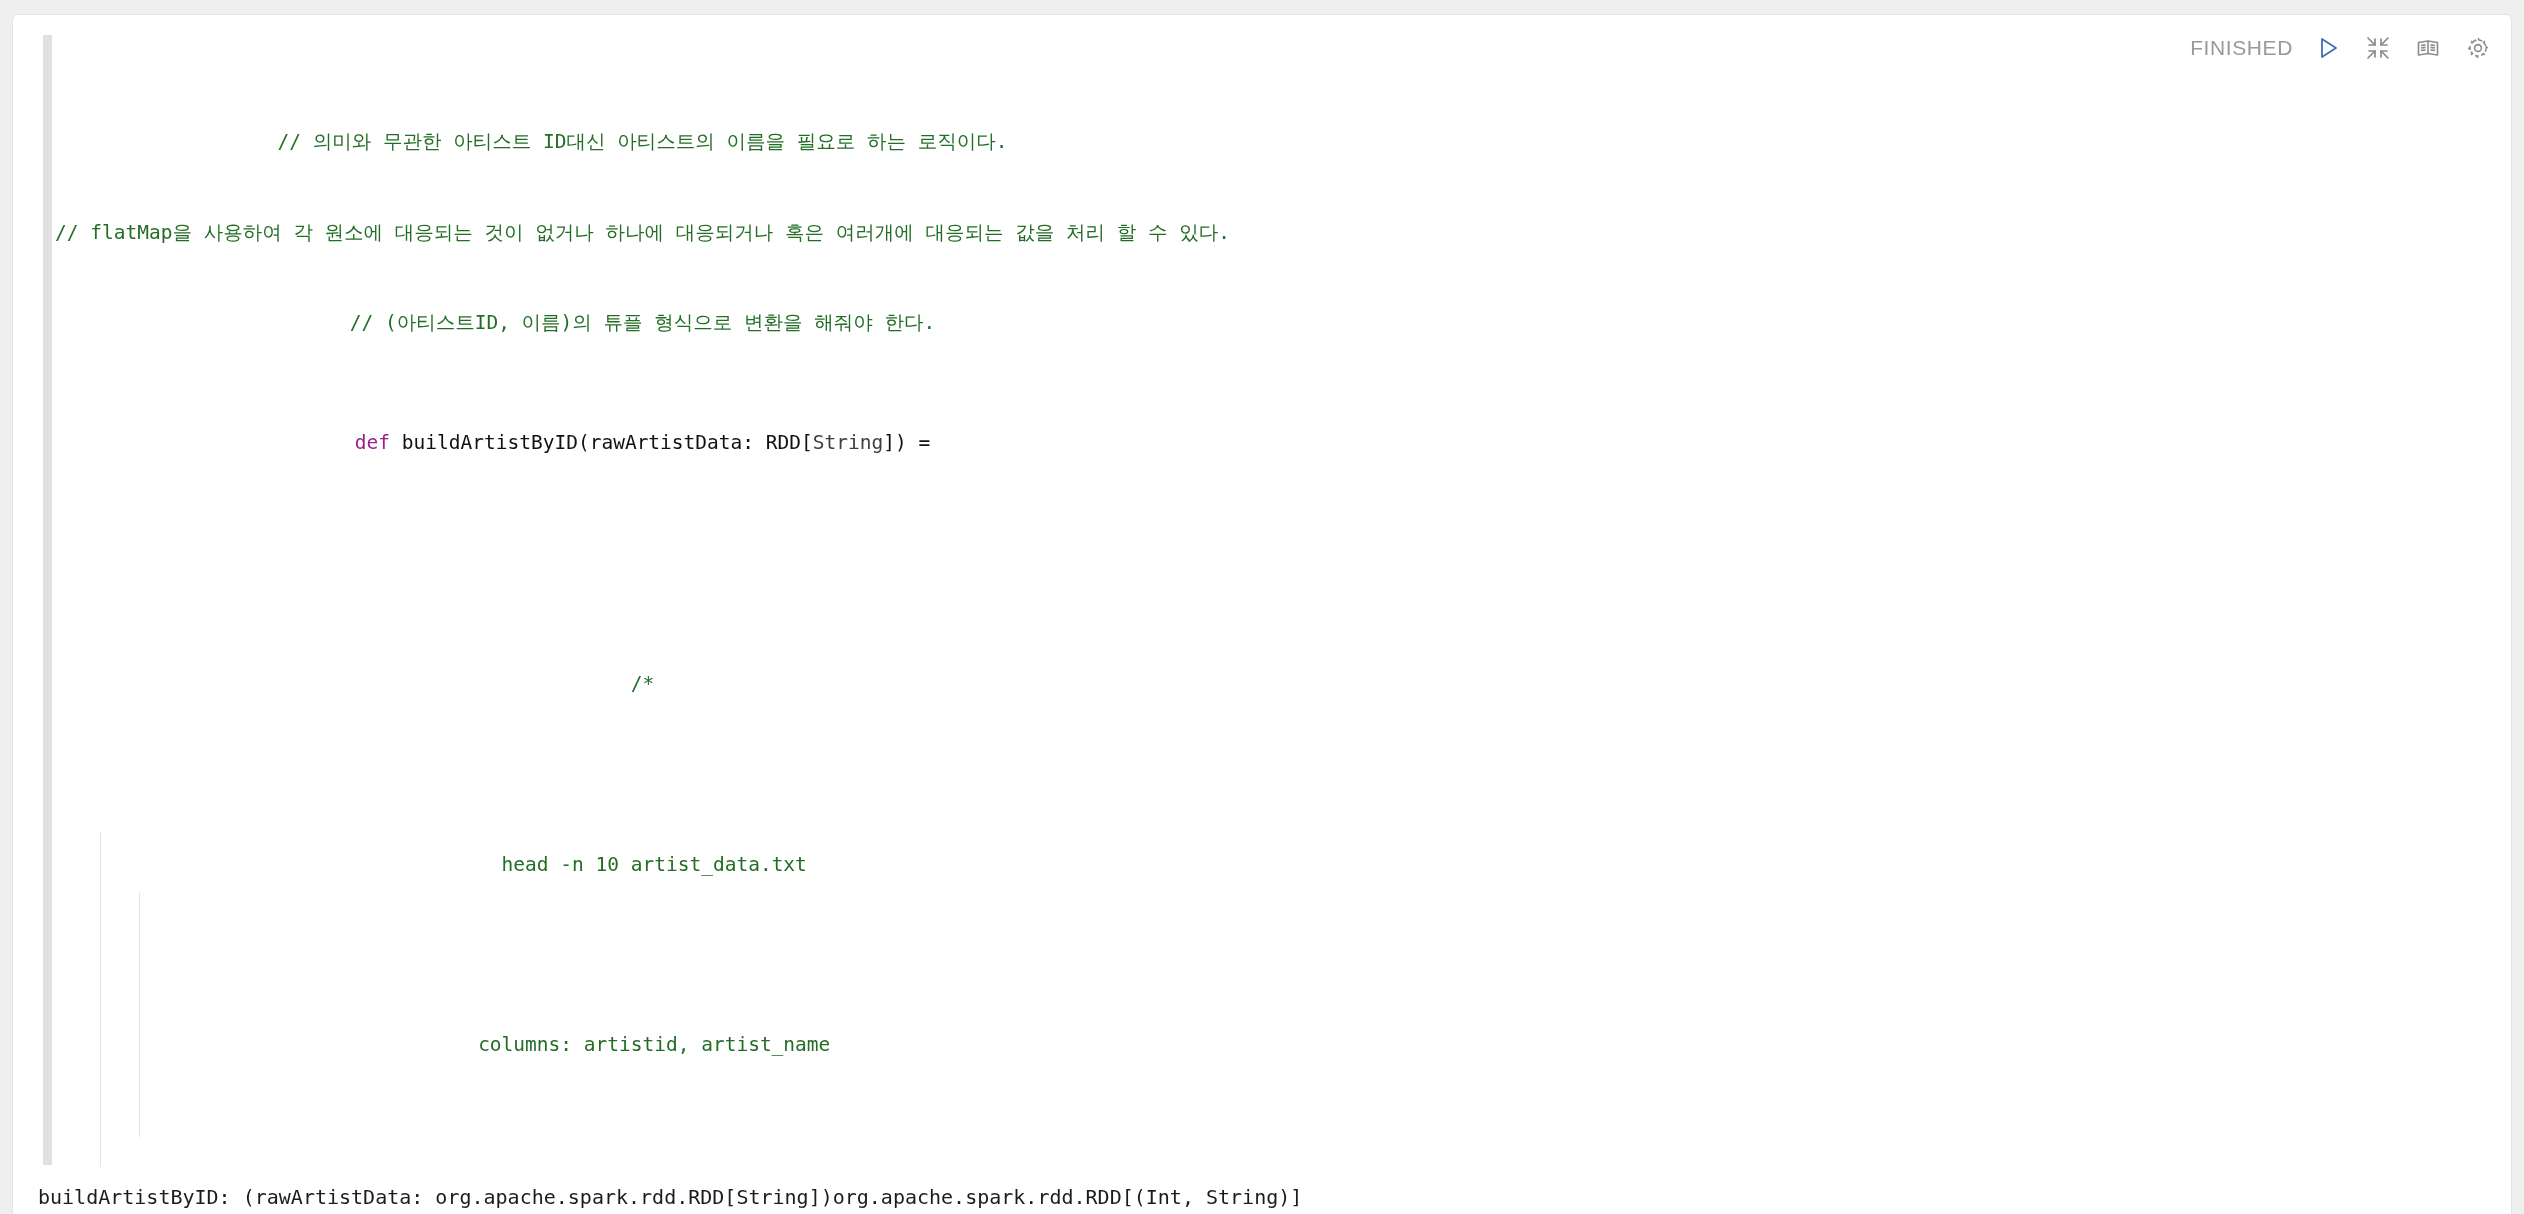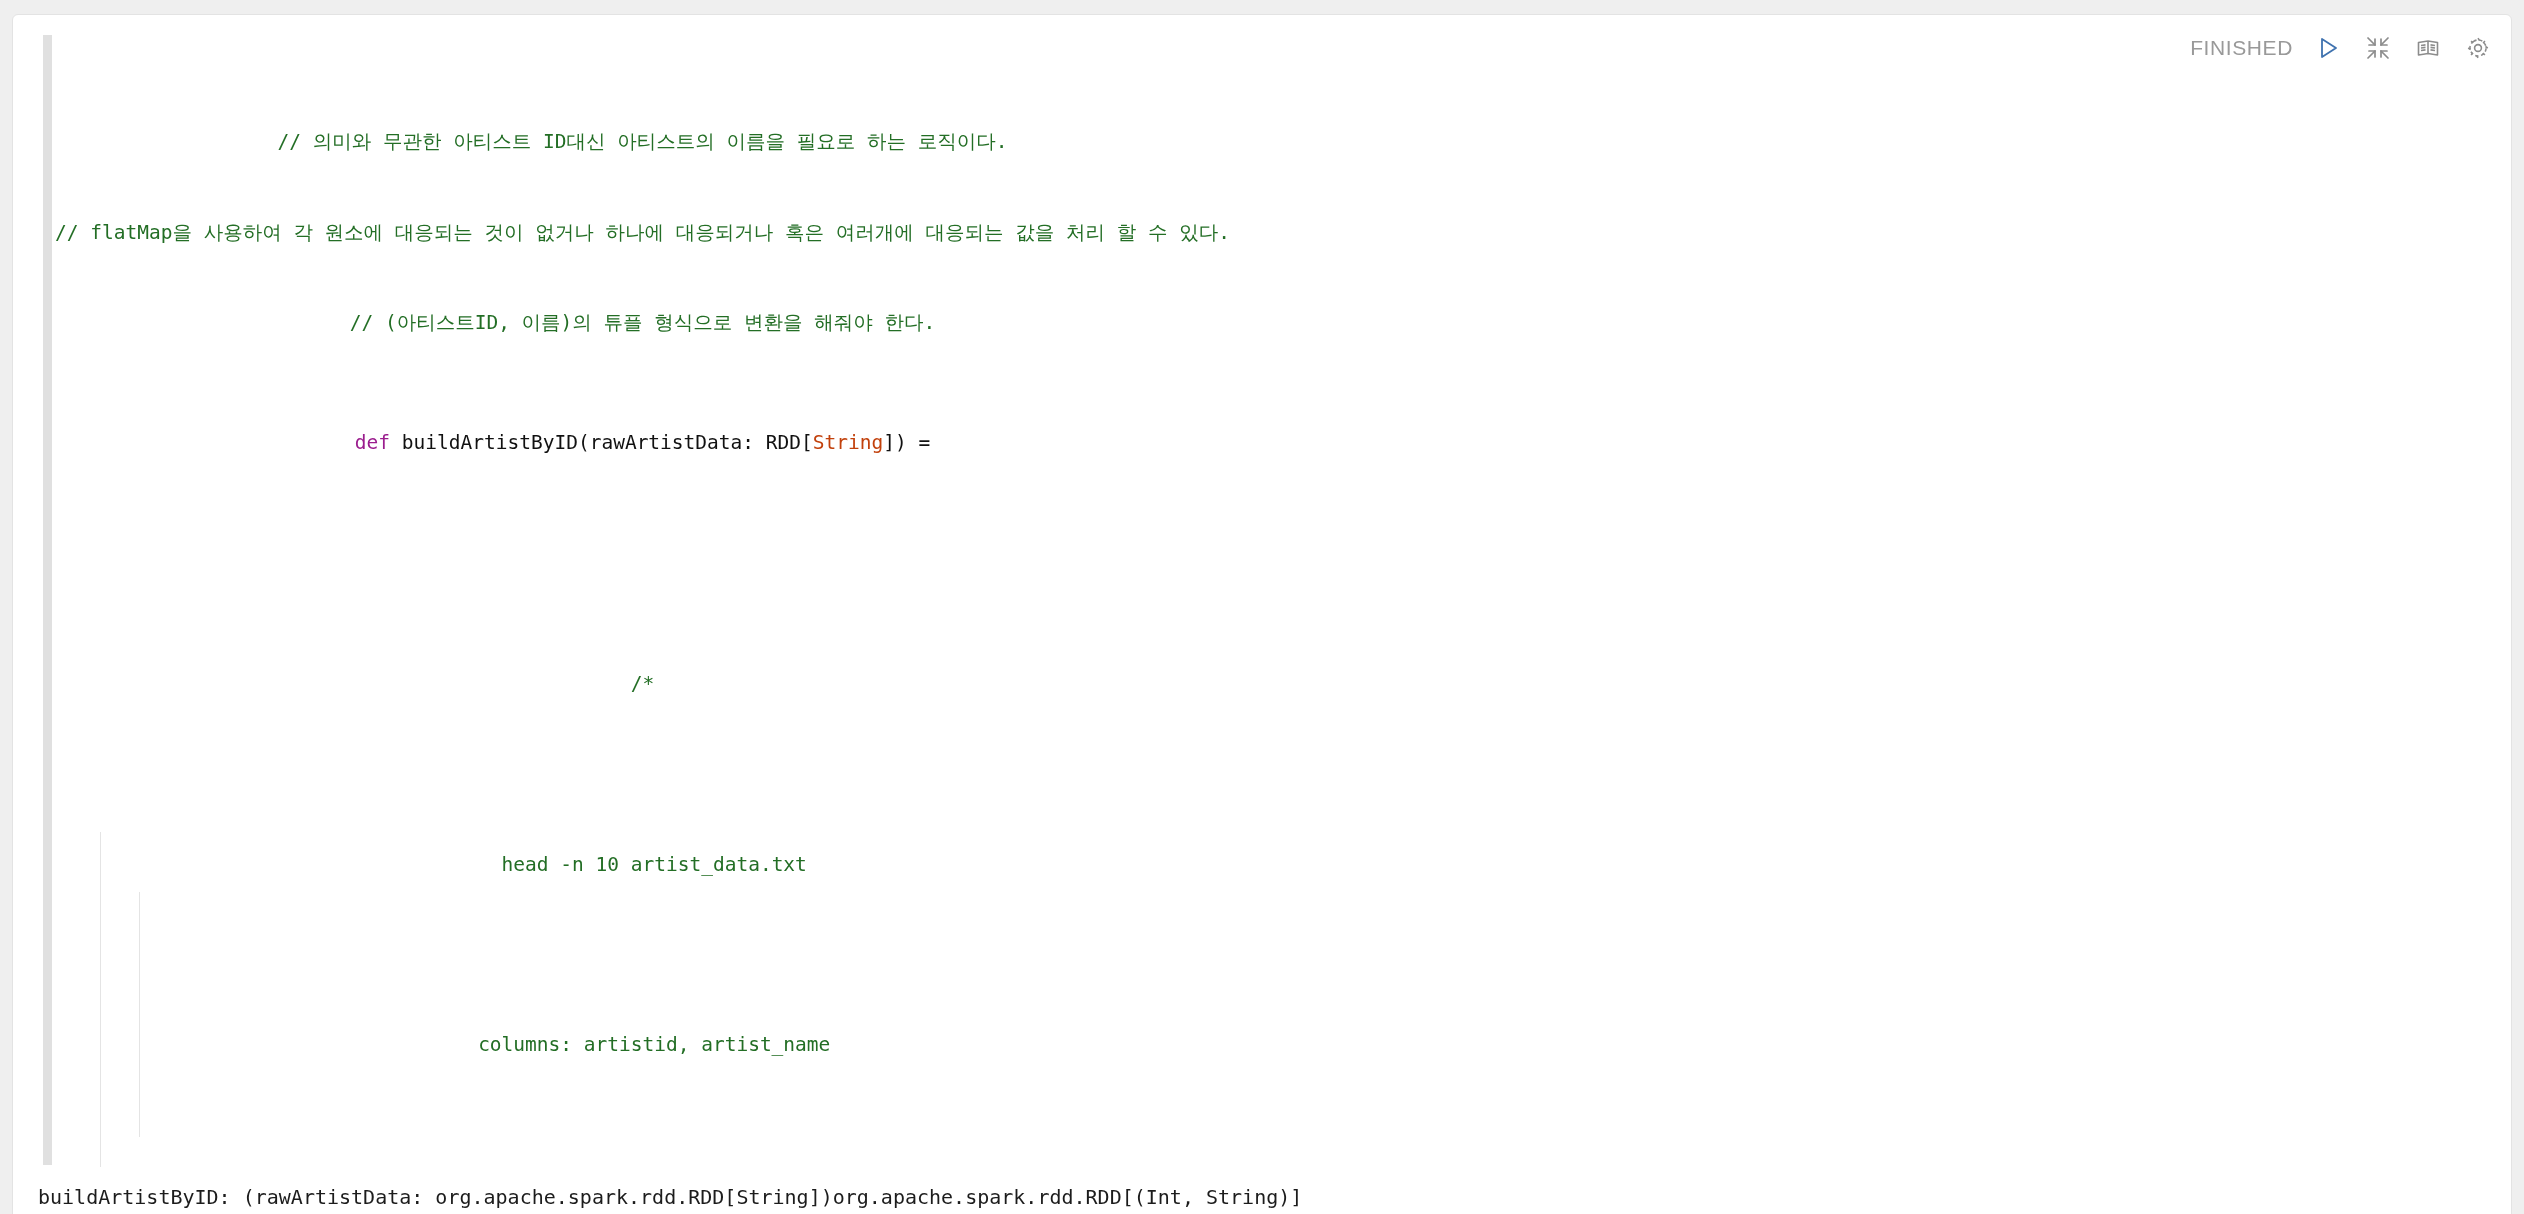--- a/index.html
+++ b/index.html
@@ -87,21 +87,21 @@
     line-height: 30.1px;
     white-space: pre;
     color: #1a1a1a;
     tab-size: 2;
   }
   .code .ln { display: block; height: 30.1px; position: relative; text-align: center; }
 
   
   .cmt  { color: #236e25; }
   .kw   { color: #9b1d8e; margin-top: 40px; }
-  .typ  { color: #c2410c; }
+  .typ  { color: #404040; }
   .pln  { color: #111111; margin-top: 28px; }
 
   
   .guide {
     position: absolute;
     width: 1px;
     background: #e4e4e4;
   }
 
   

